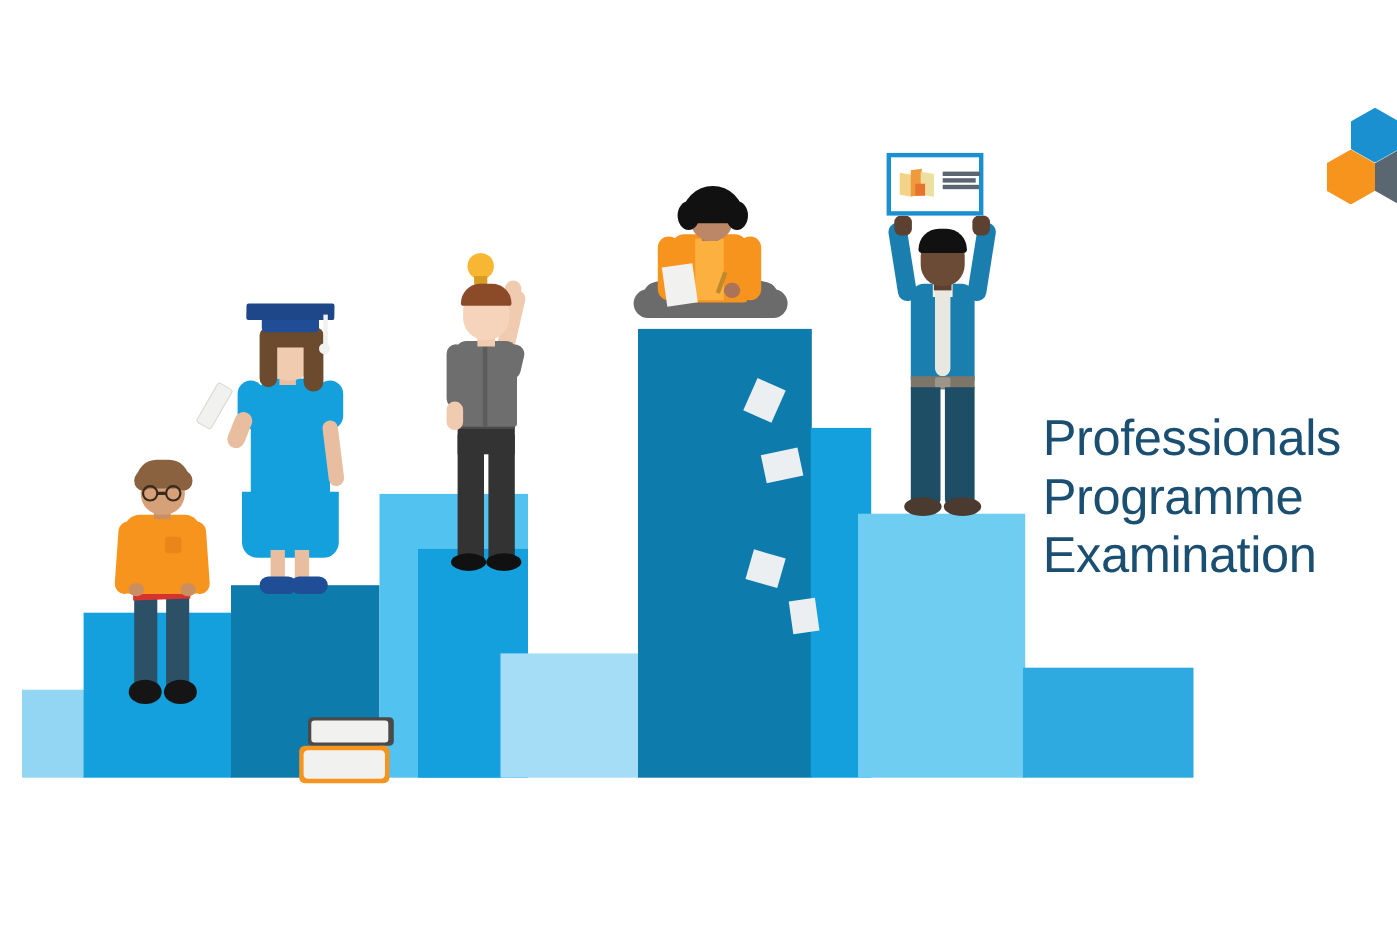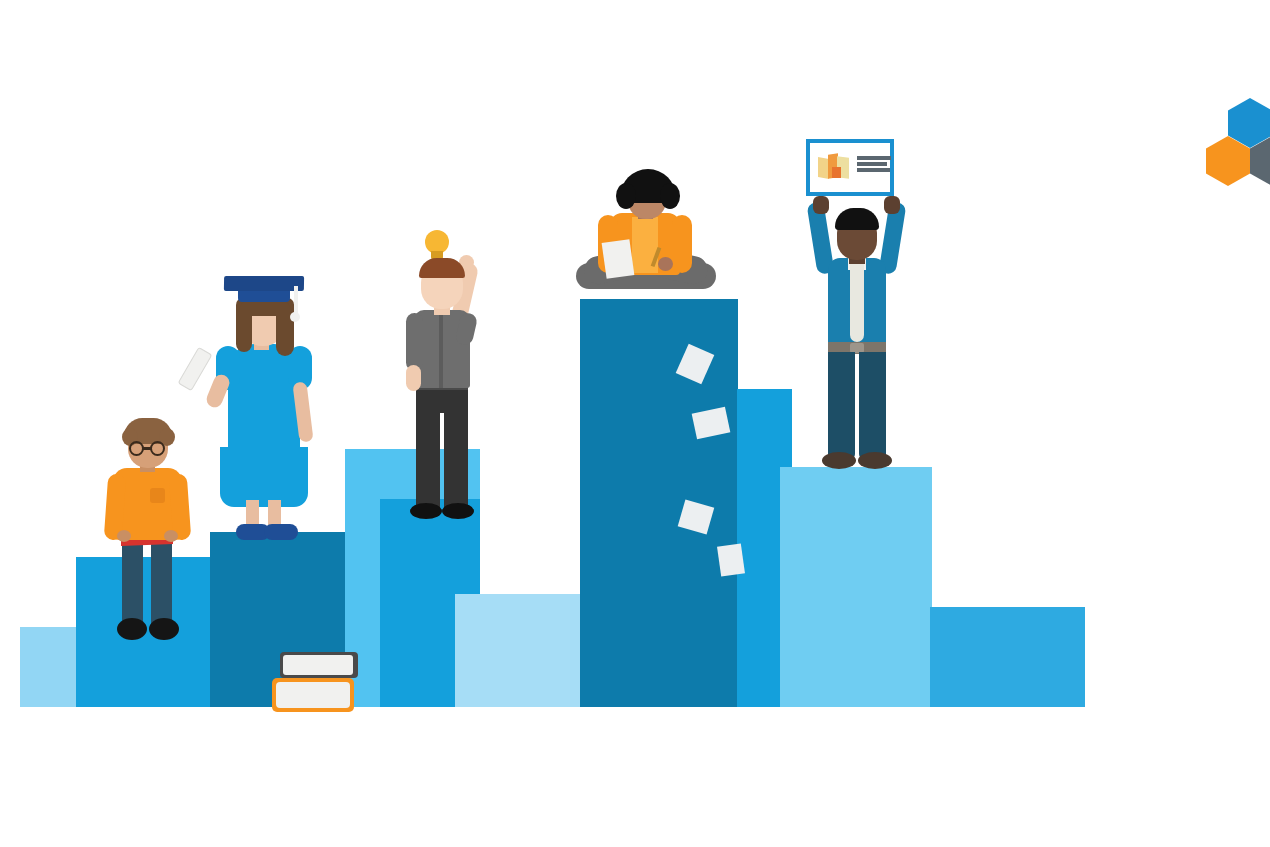--- a/index.html
+++ b/index.html
@@ -239,15 +239,18 @@
     <div class="sh" style="left:11px;top:3px;width:70px;height:20px;background:#f1f1ef;border-radius:3px;"></div>
     <div class="sh" style="left:0px;top:26px;width:82px;height:34px;background:#f7941e;border-radius:5px;"></div>
     <div class="sh" style="left:4px;top:30px;width:74px;height:26px;background:#f1f1ef;border-radius:4px;"></div>
   </div>
 
   <div class="hex" style="left:1228px;top:98px;background:#1a90d0;"></div>
   <div class="hex" style="left:1206px;top:136px;background:#f7941e;"></div>
   <div class="hex" style="left:1250px;top:136px;background:#5b6770;"></div>
 
   <div id="title">
+    <div>Professionals</div>
+    <div>Programme</div>
+    <div>Examination</div>
   </div>
 
 </div>
 
 </body></html>

